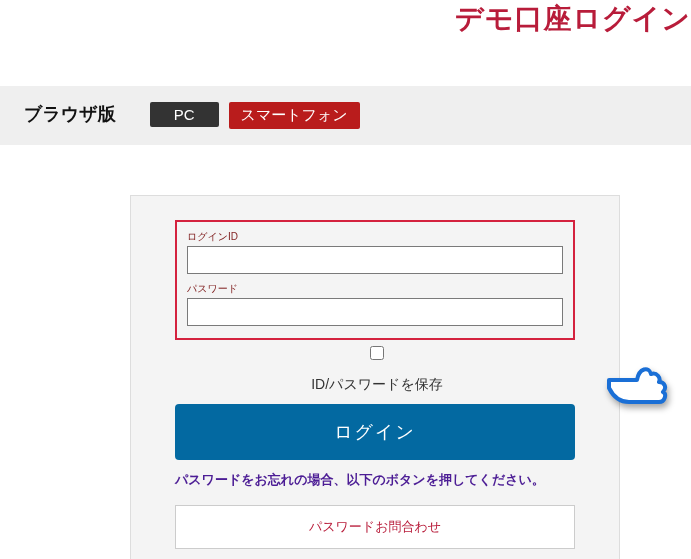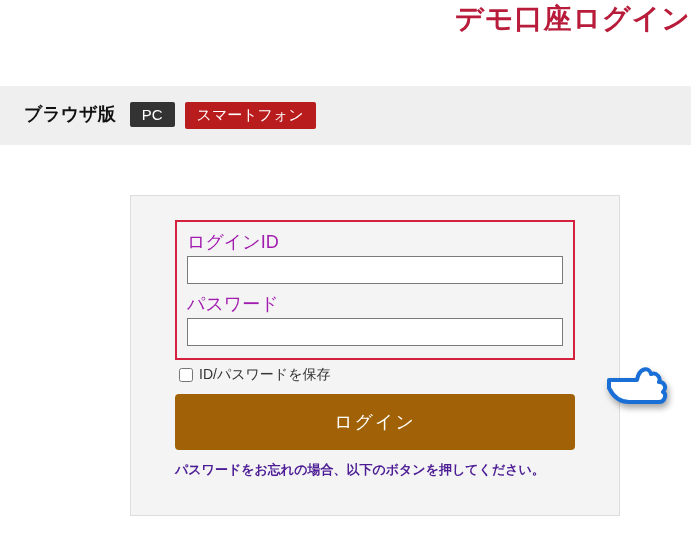--- a/index.html
+++ b/index.html
@@ -44,67 +44,69 @@
       padding: 4px 12px;
       background: #b91c1c;
       color: #fff;
       font-size: 15px;
       border-radius: 2px;
       border: none;
       cursor: pointer;
     }
     .tab-pill.active {
       background: #333;
-      padding: 4px 12px;
+      padding: 4px 24px;
+      margin-left: 20px;
     }
     .login-panel {
       width: 490px;
       margin: 50px 0 0 130px;
       background: #f4f4f4;
       border: 1px solid #ddd;
       padding: 24px 0 20px 0;
       position: relative;
     }
     .login-inner {
       width: 400px;
       margin: 0 auto;
     }
     .credential-box {
       border: 2px solid #d4223e;
       padding: 6px 10px 12px 10px;
     }
     .field-label {
-      color: #a21caf;
-      font-size: 18px;
+      color: #7f1d1d;
+      font-size: 10px;
       margin: 2px 0 2px 0;
     }
     .text-input {
       width: 100%;
       height: 28px;
       border: 1px solid #7a7a7a;
       background: #fff;
       font-size: 14px;
       padding: 2px 4px;
     }
     .remember-row {
       margin: 6px 0 10px 4px;
       display: flex;
       align-items: center;
-      gap: 6px;
+      gap: 16px;
+      flex-direction: column;
     }
     .remember-row input[type="checkbox"]{
       width: 14px; height: 14px;
     }
     .remember-label {
       font-size: 14px;
       color: #333;
     }
     .login-btn {
       width: 100%;
-      background: #a16207;
+      background: #0369a1;
       color: #fff;
       font-size: 18px;
       border: none;
       padding: 16px 0;
       border-radius: 4px;
       cursor: pointer;
       letter-spacing: 2px;
     }
     .forgot-text {
       font-size: 13px;
@@ -149,18 +151,19 @@
       <input type="text" class="text-input" style="">
       <div class="field-label" style="margin-top:8px;">パスワード</div>
       <input type="password" class="text-input" style="">
     </div>
     <div class="remember-row">
       <input type="checkbox" style="">
       <span class="remember-label">ID/パスワードを保存</span>
     </div>
     <button class="login-btn">ログイン</button>
     <div class="forgot-text">パスワードをお忘れの場合、以下のボタンを押してください。</div>
+    <button class="contact-btn">パスワードお問合わせ</button>
   </div>
 
   <svg class="pointing-hand" width="78" height="58" viewBox="0 0 78 58">
     <path d="M 10 24 L 38 24 C 40 12 50 10 52 18 C 58 16 62 22 60 26 C 66 26 68 32 64 36 C 68 38 66 46 60 46 L 30 46 C 20 46 14 40 10 32 Z" fill="#ffffff" stroke="#1a6fd6" stroke-width="4" stroke-linejoin="round"></path>
   </svg>
 </div>
 
 </body></html>

